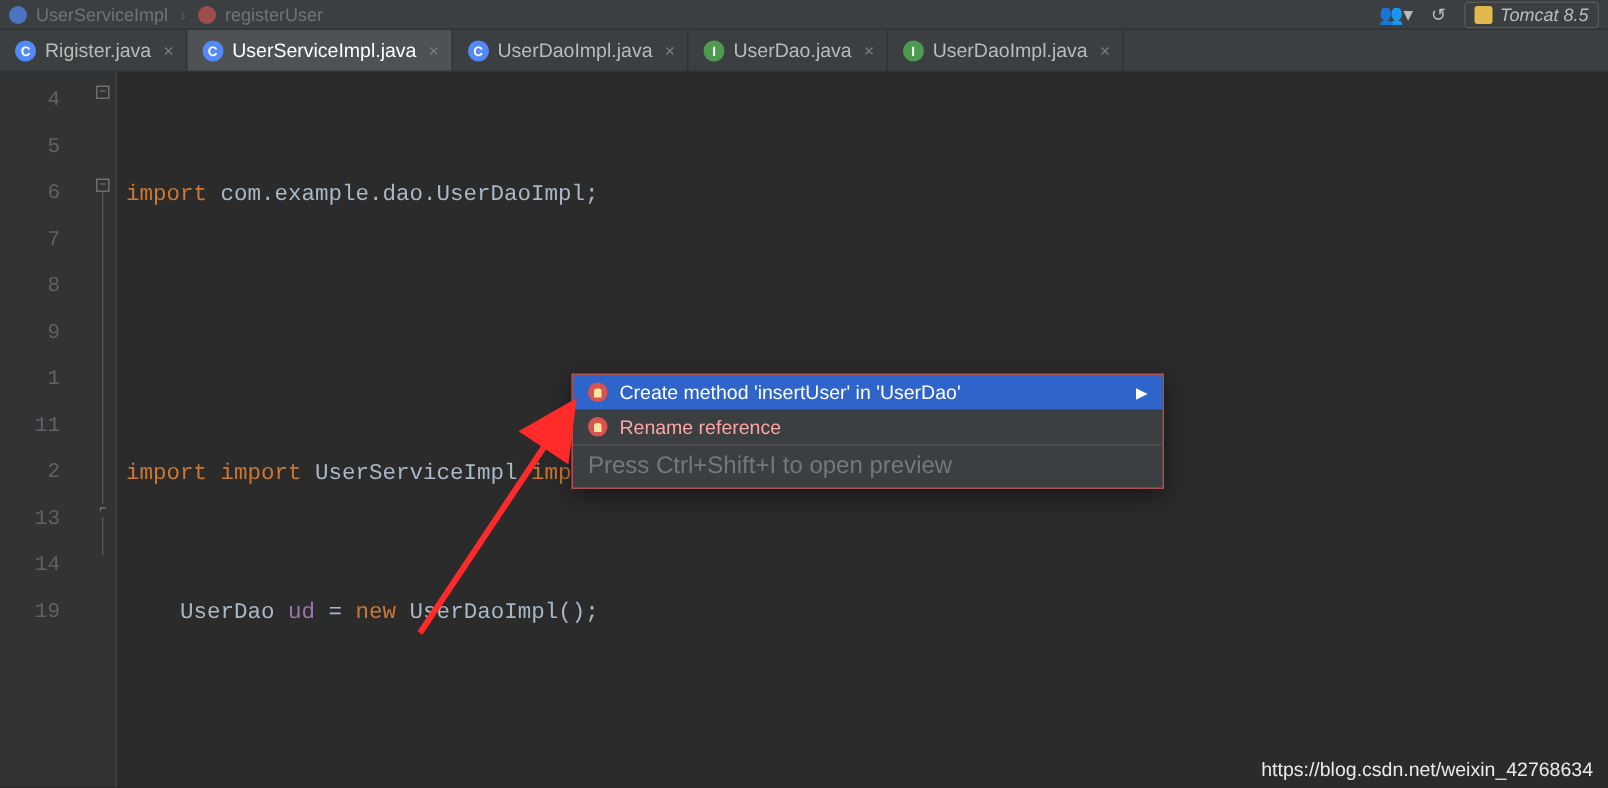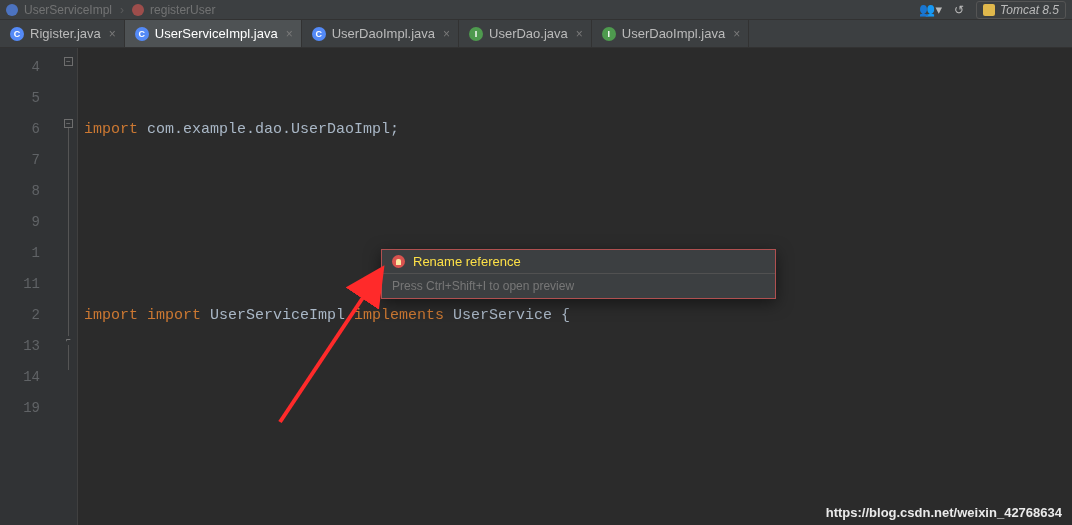--- a/index.html
+++ b/index.html
@@ -126,51 +126,50 @@
     background: #3c3f41;
     border: 1px solid #b05050;
     font-family: -apple-system, sans-serif;
     font-size: 13px;
     box-shadow: 0 4px 16px rgba(0,0,0,0.5);
     z-index: 10;
   }
   .intention-menu .row {
     display:flex; align-items:center; gap:8px;
     padding: 4px 10px;
-    color:#fde047;
+    color:#fca5a5;
     cursor: pointer;
   }
   .intention-menu .row.selected {
     background: #2f65ca;
     color: #fff;
   }
   .intention-menu .row .bulb-red {
     width:13px;height:13px;border-radius:50%;background:#d9534f;
     display:inline-flex;align-items:center;justify-content:center;
   }
   .intention-menu .row .bulb-red::after{content:"";width:5px;height:6px;background:#fce7a0;border-radius:2px 2px 0 0;}
   .intention-menu .row .chev { margin-left:auto; color:#fff; font-size:10px;}
   .intention-menu .hint {
-    padding: 5px 10px; color:#777; font-size:12px;
+    padding: 5px 10px; color:#777; font-size:16px;
     border-top:1px solid #515151;
   }
   .arrow-svg {
     position: absolute;
     left: 270px; top: 262px;
     z-index: 20;
     pointer-events: none;
   }
   .watermark {
     position: absolute;
     right: 10px; bottom: 5px;
     font-family: -apple-system, sans-serif;
     font-size: 13px;
     color: #eaeaea;
     z-index: 30;
-    font-weight: bold;
   }
 </style>
 </head>
 <body>
 
 <div class="top-bar">
   <div class="breadcrumb">
     <span class="breadcrumb-icon" style="background:#548af7"></span>
     <span>UserServiceImpl</span>
     <span class="breadcrumb-sep">›</span>
@@ -233,32 +232,38 @@
   <div class="fold-col">
     <div class="fold-mark" style="top:9px;">−</div>
     <div class="fold-line" style="top:72px; height:250px;"></div>
     <div class="fold-mark" style="top:71px;">−</div>
     <div class="fold-mark" style="top:288px;border:none;">⌐</div>
   </div>
   <div class="code">
     <div class="code-line"><span class="kw">import</span><span> com.example.dao.UserDaoImpl;</span></div>
     <div class="code-line"></div>
     <div class="code-line"><span class="kw">import</span> <span class="kw">import</span><span> UserServiceImpl </span><span class="kw">implements</span><span> UserService {</span></div>
+    <div class="code-line"><span>    UserDao </span><span class="ident">ud</span><span> = </span><span class="kw">new</span><span> UserDaoImpl();</span></div>
     <div class="code-line"></div>
     
     
     
     
     
     
     
   </div>
 </div>
 
 <div class="intention-menu">
+  <div class="row selected">
+    <span class="bulb-red"></span>
+    <span>Create method 'insertUser' in 'UserDao'</span>
+    <span class="chev">▶</span>
+  </div>
   <div class="row">
     <span class="bulb-red"></span>
     <span>Rename reference</span>
   </div>
   <div class="hint">Press Ctrl+Shift+I to open preview</div>
 </div>
 
 <svg class="arrow-svg" width="140" height="170">
   <defs>
     <marker id="ah" markerWidth="10" markerHeight="10" refX="8" refY="5" orient="auto">

